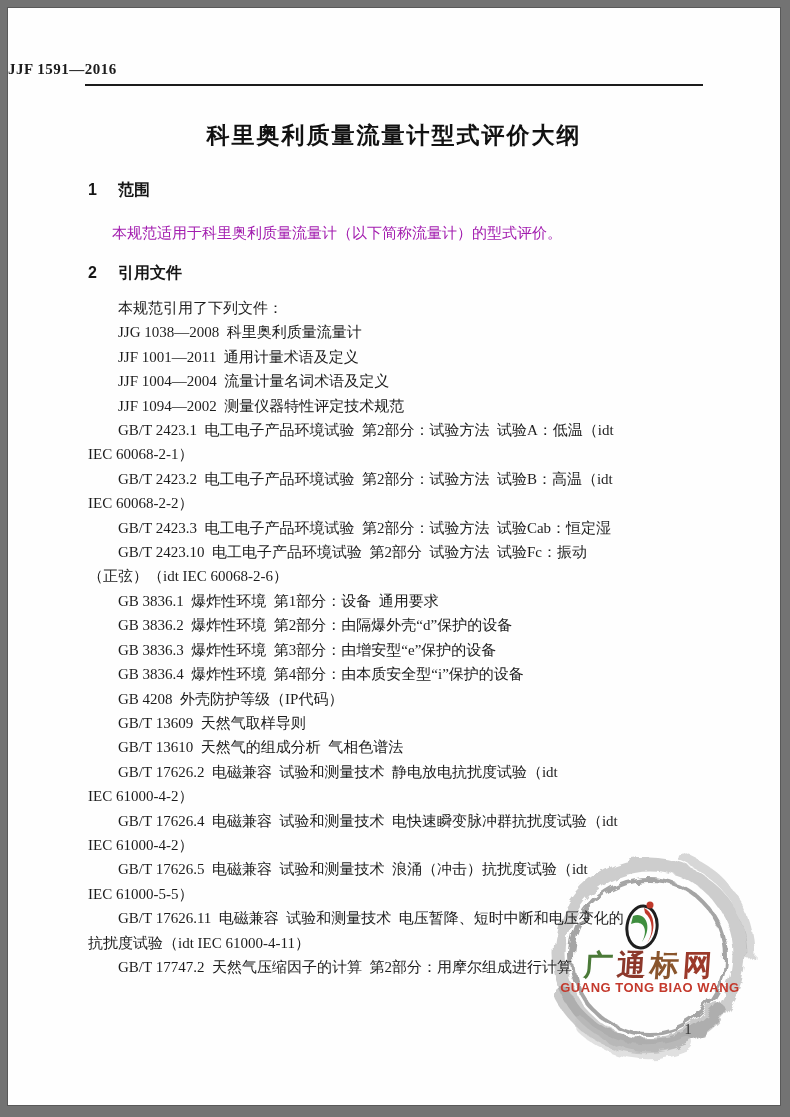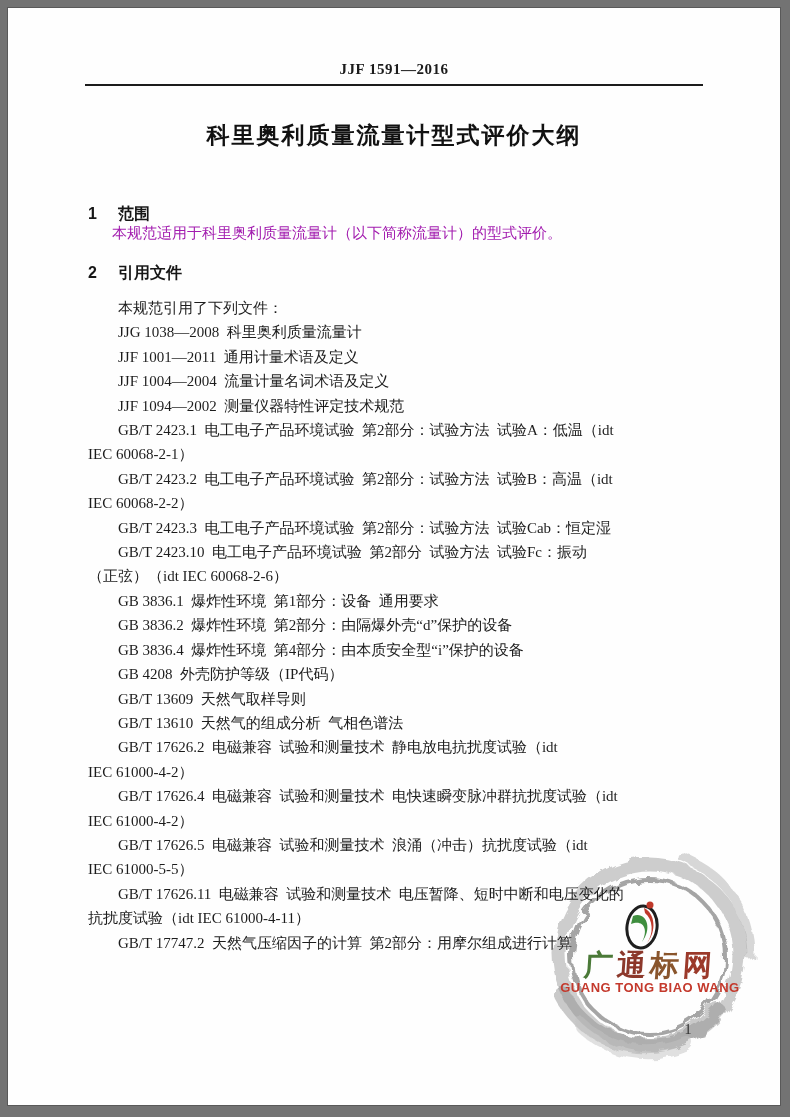--- a/index.html
+++ b/index.html
@@ -9,39 +9,39 @@
     font-family:"Liberation Serif","DejaVu Serif",serif;
     overflow:hidden;
   }
   .page{
     position:absolute;left:8px;top:8px;width:772px;height:1097px;
     background:#fefefe;
     box-shadow:0 0 0 1px rgba(40,40,40,.35);
   }
   
   .std-code{
-    position:absolute;top:53px;left:0;width:100%;text-align:center;
+    position:absolute;top:53px;left:0;width:100%;text-align:left;
     font-weight:bold;font-size:15px;color:#1b1b1b;letter-spacing:.5px;
   }
   .header-rule{
     position:absolute;left:77px;top:76px;width:618px;height:2px;background:#1c1c1c;
   }
   .doc-title{
     position:absolute;top:112px;left:0;width:100%;text-align:center;
     font-family:Liberation Mono, monospace;
     font-weight:bold;font-size:23px;color:#111;letter-spacing:2px;
   }
   
   .sec-head{
     position:absolute;left:80px;
     font-family:"Liberation Sans","DejaVu Sans",sans-serif;
     font-weight:bold;font-size:16px;color:#161616;white-space:pre;
   }
   .sec-head .sec-num{display:inline-block;min-width:30px;font-weight:bold;}
-  .sec1{top:196px;}
+  .sec1{top:172px;}
   .sec2{top:255px;}
   .sec-body{
     position:absolute;left:104px;top:216px;width:620px;
     font-size:15px;color:#a21caf;white-space:pre;
   }
   
   .ref-list{
     position:absolute;left:80px;top:288px;width:668px;
     font-size:15px;color:#1c1c1c;line-height:24.4px;
   }
@@ -100,20 +100,21 @@
     <div class="ref-line ind">JJF 1094—2002  测量仪器特性评定技术规范</div>
     <div class="ref-line ind">GB/T 2423.1  电工电子产品环境试验  第2部分：试验方法  试验A：低温（idt</div>
     <div class="ref-line cont">IEC 60068-2-1）</div>
     <div class="ref-line ind">GB/T 2423.2  电工电子产品环境试验  第2部分：试验方法  试验B：高温（idt</div>
     <div class="ref-line cont">IEC 60068-2-2）</div>
     <div class="ref-line ind">GB/T 2423.3  电工电子产品环境试验  第2部分：试验方法  试验Cab：恒定湿</div>
     <div class="ref-line ind">GB/T 2423.10  电工电子产品环境试验  第2部分  试验方法  试验Fc：振动</div>
     <div class="ref-line cont">（正弦）（idt IEC 60068-2-6）</div>
     <div class="ref-line ind">GB 3836.1  爆炸性环境  第1部分：设备  通用要求</div>
     <div class="ref-line ind">GB 3836.2  爆炸性环境  第2部分：由隔爆外壳“d”保护的设备</div>
+    <div class="ref-line ind">GB 3836.3  爆炸性环境  第3部分：由增安型“e”保护的设备</div>
     <div class="ref-line ind">GB 3836.4  爆炸性环境  第4部分：由本质安全型“i”保护的设备</div>
     <div class="ref-line ind">GB 4208  外壳防护等级（IP代码）</div>
     <div class="ref-line ind">GB/T 13609  天然气取样导则</div>
     <div class="ref-line ind">GB/T 13610  天然气的组成分析  气相色谱法</div>
     <div class="ref-line ind">GB/T 17626.2  电磁兼容  试验和测量技术  静电放电抗扰度试验（idt</div>
     <div class="ref-line cont">IEC 61000-4-2）</div>
     <div class="ref-line ind">GB/T 17626.4  电磁兼容  试验和测量技术  电快速瞬变脉冲群抗扰度试验（idt</div>
     <div class="ref-line cont">IEC 61000-4-2）</div>
     <div class="ref-line ind">GB/T 17626.5  电磁兼容  试验和测量技术  浪涌（冲击）抗扰度试验（idt</div>
     <div class="ref-line cont">IEC 61000-5-5）</div>

